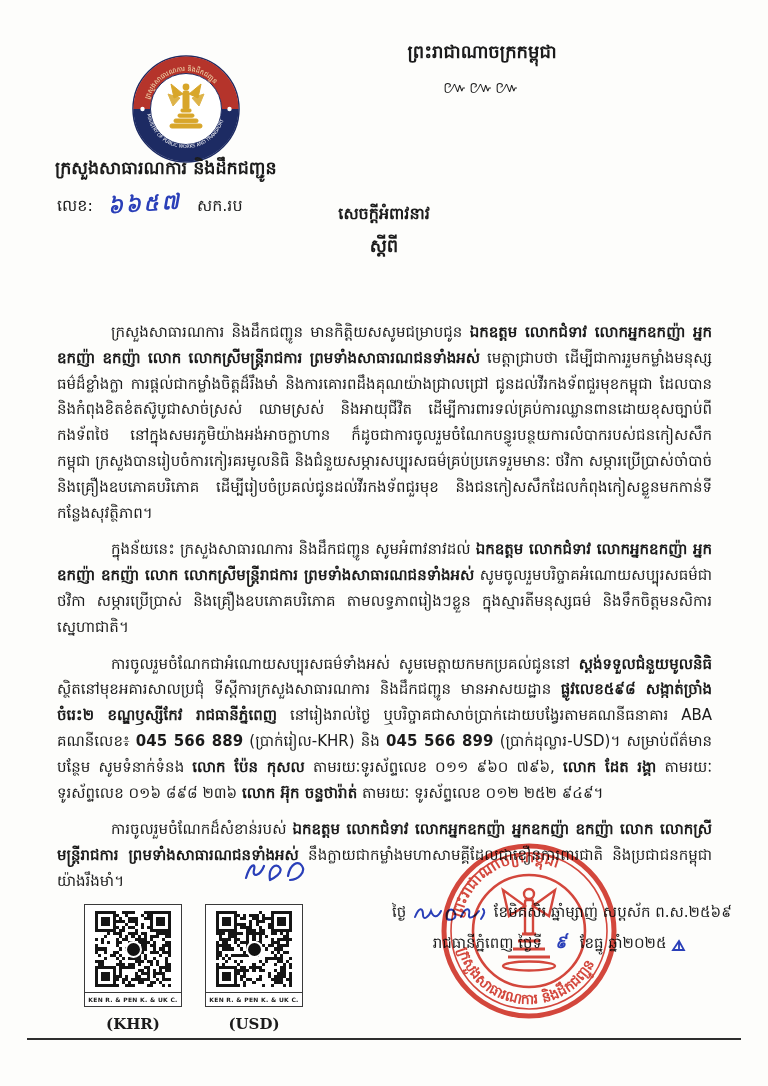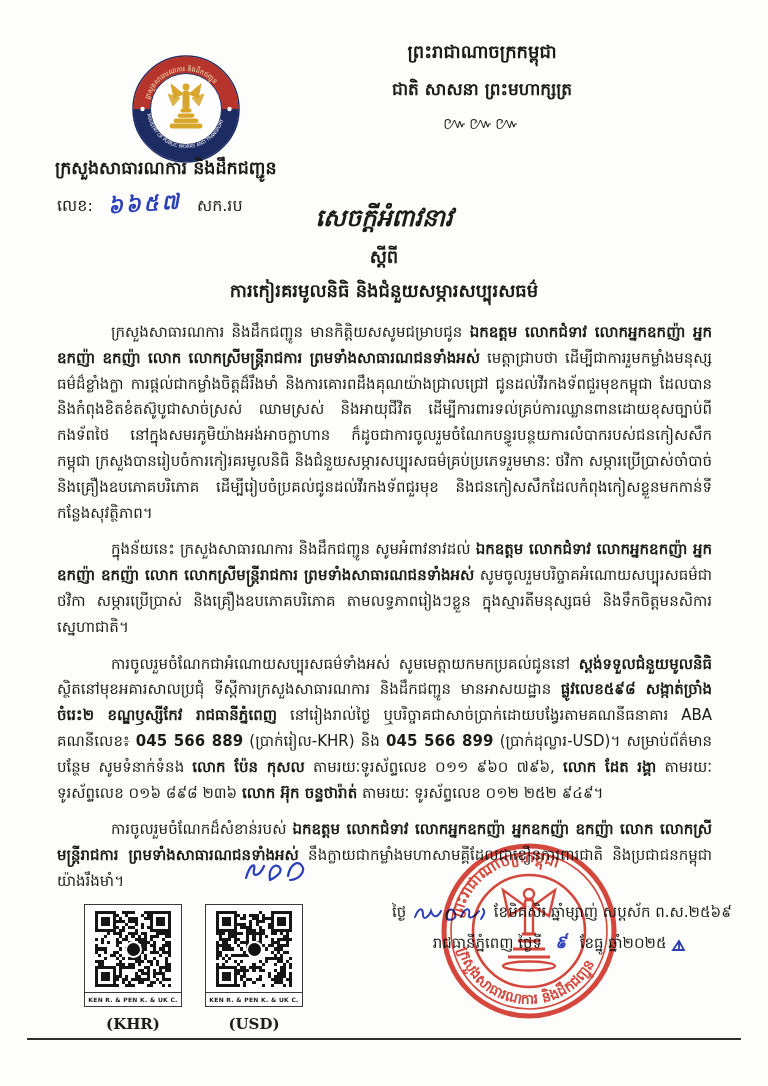--- a/index.html
+++ b/index.html
@@ -15,21 +15,21 @@
   .kingdom .l1{font-size:18px; font-weight:700;}
   .kingdom .l2{font-size:17px; font-weight:700; margin-top:11px;}
   .kingdom .orn{font-size:17px; margin-top:9px; letter-spacing:2px;}
   .logo{position:absolute; left:131px; top:54px; width:110px; height:110px;}
   .ministry{position:absolute; left:55px; top:157px; font-size:17.5px; font-weight:700;}
   .refline{position:absolute; left:57px; top:190px; font-size:16px;}
   .hand{color:#2a3fb8; font-style:italic; font-weight:600;}
   .refnum{font-size:21px; letter-spacing:3px; display:inline-block; transform:rotate(-4deg); margin:0 10px;}
   
   .titleblk{position:absolute; left:0; right:0; top:203px; text-align:center;}
-  .titleblk .t1{font-size:24px; font-weight:700;font-style:italic;}
+  .titleblk .t1{font-size:16px; font-weight:700;}
   .titleblk .t2{font-size:18px; font-weight:700; margin-top:7px;}
   .titleblk .t3{font-size:18px; font-weight:700; margin-top:7px;}
   .titleblk .t4{font-size:18px; font-weight:700; margin-top:7px;}
   
   .bodyblk{position:absolute; left:57px; top:320px; width:655px; height:586px;
     font-size:15px; line-height:25.8px; text-align:justify; overflow:hidden;}
   .bodyblk p{margin:0; text-indent:54px;}
   .bodyblk p + p{margin-top:11px;}
   
   .dateblk{position:absolute; left:392px; top:902px; width:336px; text-align:center;
@@ -91,35 +91,33 @@
         <path d="M61,44 L73,40 L68,52 Z" opacity=".85"></path>
       <rect x="50" y="55" width="10" height="3" rx="1"></rect>
       <rect x="47" y="60" width="16" height="3.2" rx="1.4"></rect>
       <rect x="43" y="65" width="24" height="3.6" rx="1.6"></rect>
       <rect x="39" y="70" width="32" height="4" rx="1.8"></rect>
     </g>
   </svg>
 
   <div class="kingdom">
     <div class="l1">ព្រះរាជាណាចក្រកម្ពុជា</div>
-    <div class="l2">ជាតិ សាសនា ព្រះមហាក្សត្រ</div>
     <div class="orn">៚៚៚</div>
   </div>
 
   <div class="ministry">ក្រសួងសាធារណការ និងដឹកជញ្ជូន</div>
   <div class="refline">
     <span>លេខ:</span>
     <span class="hand refnum">៦៦៥៧</span>
     <span>សក.រប</span>
   </div>
 
   <div class="titleblk">
     <div class="t1">សេចក្តីអំពាវនាវ</div>
     <div class="t2">ស្តីពី</div>
-    <div class="t3">ការកៀរគរមូលនិធិ និងជំនួយសម្ភារសប្បុរសធម៌</div>
   </div>
 
   <div class="bodyblk">
     <p><span>ក្រសួងសាធារណការ និងដឹកជញ្ជូន មានកិត្តិយសសូមជម្រាបជូន </span><span class="b">ឯកឧត្តម លោកជំទាវ លោកអ្នកឧកញ៉ា អ្នកឧកញ៉ា ឧកញ៉ា លោក លោកស្រីមន្ត្រីរាជការ ព្រមទាំងសាធារណជនទាំងអស់</span><span> មេត្តាជ្រាបថា ដើម្បីជាការរួមកម្លាំងមនុស្សធម៌ដ៏ខ្លាំងក្លា ការផ្តល់ជាកម្លាំងចិត្តដ៏រឹងមាំ និងការគោរពដឹងគុណយ៉ាងជ្រាលជ្រៅ ជូនដល់វីរកងទ័ពជួរមុខកម្ពុជា ដែលបាននិងកំពុងខិតខំតស៊ូបូជាសាច់ស្រស់ ឈាមស្រស់ និងអាយុជីវិត ដើម្បីការពារទល់គ្រប់ការឈ្លានពានដោយខុសច្បាប់ពីកងទ័ពថៃ នៅក្នុងសមរភូមិយ៉ាងអង់អាចក្លាហាន ក៏ដូចជាការចូលរួមចំណែកបន្ធូរបន្ថយការលំបាករបស់ជនកៀសសឹកកម្ពុជា ក្រសួងបានរៀបចំការកៀរគរមូលនិធិ និងជំនួយសម្ភារសប្បុរសធម៌គ្រប់ប្រភេទរួមមានៈ ថវិកា សម្ភារប្រើប្រាស់ចាំបាច់ និងគ្រឿងឧបភោគបរិភោគ ដើម្បីរៀបចំប្រគល់ជូនដល់វីរកងទ័ពជួរមុខ និងជនកៀសសឹកដែលកំពុងកៀសខ្លួនមកកាន់ទីកន្លែងសុវត្ថិភាព។</span></p>
     <p><span>ក្នុងន័យនេះ ក្រសួងសាធារណការ និងដឹកជញ្ជូន សូមអំពាវនាវដល់ </span><span class="b">ឯកឧត្តម លោកជំទាវ លោកអ្នកឧកញ៉ា អ្នកឧកញ៉ា ឧកញ៉ា លោក លោកស្រីមន្ត្រីរាជការ ព្រមទាំងសាធារណជនទាំងអស់</span><span> សូមចូលរួមបរិច្ចាគអំណោយសប្បុរសធម៌ជាថវិកា សម្ភារប្រើប្រាស់ និងគ្រឿងឧបភោគបរិភោគ តាមលទ្ធភាពរៀងៗខ្លួន ក្នុងស្មារតីមនុស្សធម៌ និងទឹកចិត្តមនសិការស្នេហាជាតិ។</span></p>
     <p><span>ការចូលរួមចំណែកជាអំណោយសប្បុរសធម៌ទាំងអស់ សូមមេត្តាយកមកប្រគល់ជូននៅ </span><span class="b">ស្តង់ទទួលជំនួយមូលនិធិ</span><span> ស្ថិតនៅមុខអគារសាលប្រជុំ ទីស្តីការក្រសួងសាធារណការ និងដឹកជញ្ជូន មានអាសយដ្ឋាន </span><span class="b">ផ្លូវលេខ៥៩៨ សង្កាត់ច្រាំងចំរេះ២ ខណ្ឌឫស្សីកែវ រាជធានីភ្នំពេញ</span><span> នៅរៀងរាល់ថ្ងៃ ឬបរិច្ចាគជាសាច់ប្រាក់ដោយបង្វែរតាមគណនីធនាគារ ABA គណនីលេខ៖ </span><span class="b">045 566 889</span><span> (ប្រាក់រៀល-KHR) និង </span><span class="b">045 566 899</span><span> (ប្រាក់ដុល្លារ-USD)។ សម្រាប់ព័ត៌មានបន្ថែម សូមទំនាក់ទំនង </span><span class="b">លោក ប៉ែន កុសល</span><span> តាមរយៈទូរស័ព្ទលេខ ០១១ ៩៦០ ៧៩៦, </span><span class="b">លោក ដែត រង្គា</span><span> តាមរយៈទូរស័ព្ទលេខ ០១៦ ៨៩៨ ២៣៦ </span><span class="b">លោក អ៊ុក ចន្ទថារ៉ាត់</span><span> តាមរយៈ ទូរស័ព្ទលេខ ០១២ ២៥២ ៩៤៩។</span></p>
     <p><span>ការចូលរួមចំណែកដ៏សំខាន់របស់ </span><span class="b">ឯកឧត្តម លោកជំទាវ លោកអ្នកឧកញ៉ា អ្នកឧកញ៉ា ឧកញ៉ា លោក លោកស្រីមន្ត្រីរាជការ ព្រមទាំងសាធារណជនទាំងអស់</span><span> នឹងក្លាយជាកម្លាំងមហាសាមគ្គីដែលជាខឿនការពារជាតិ និងប្រជាជនកម្ពុជាយ៉ាងរឹងមាំ។</span></p>
   </div>
 
   <svg class="initials" width="76" height="30">

